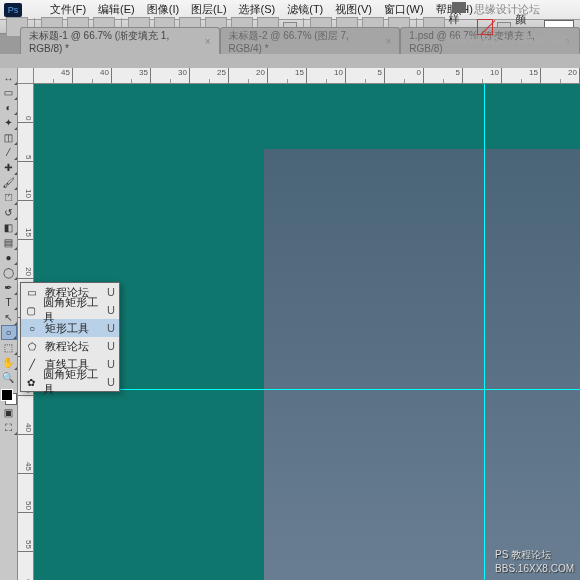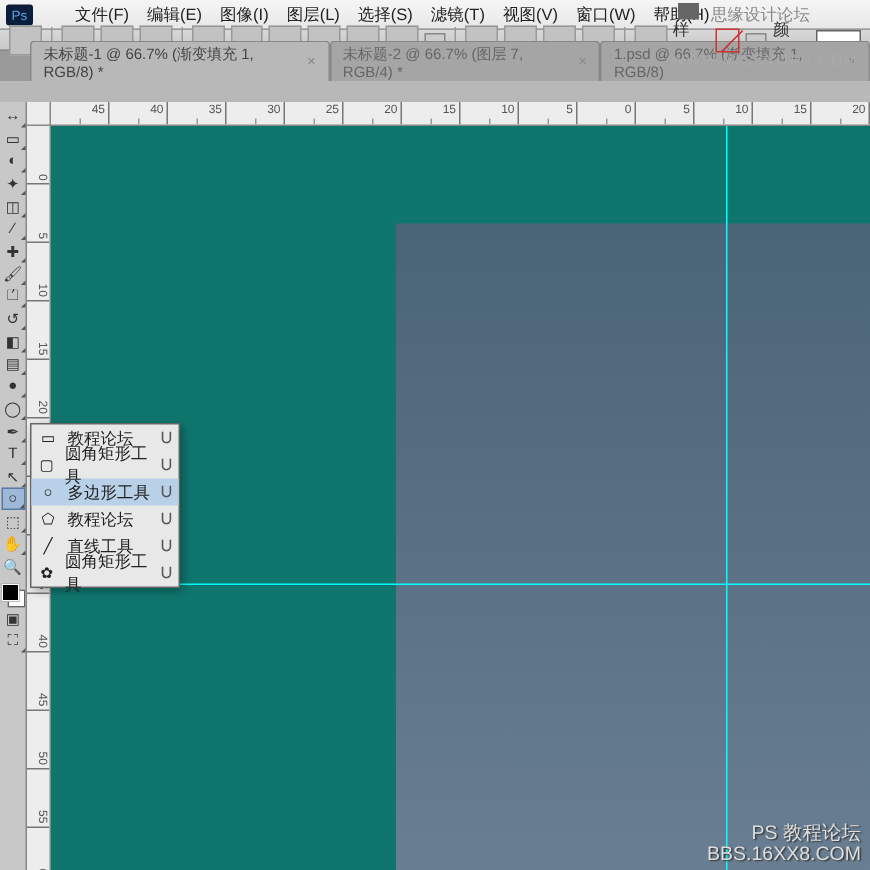--- a/index.html
+++ b/index.html
@@ -39,21 +39,21 @@
 .ruler-origin{position:absolute;left:0;top:0;width:16px;height:16px;background:#ededed;border-right:1px solid #888;border-bottom:1px solid #888}
 .canvas-inner{position:absolute;left:16px;top:16px;right:0;bottom:0;overflow:hidden}
 .artboard{position:absolute;left:230px;top:65px;width:500px;height:500px;background:linear-gradient(180deg,#4a6478 0%,#6e8296 100%)}
 .guide-v{position:absolute;top:0;bottom:0;width:1px;background:#00ffff;left:450px}
 .guide-h{position:absolute;left:0;right:0;height:1px;background:#00ffff;top:305px}
 .flyout{position:absolute;left:20px;top:282px;width:100px;background:#e8e8e8;border:1px solid #666;box-shadow:2px 2px 6px rgba(0,0,0,.3);z-index:20}
 .flyout-row{display:flex;align-items:center;height:18px;padding:0 4px;font-size:11px;color:#222;gap:6px}
 .flyout-row.sel{background:#b8d0e8}
 .fly-icon{width:14px;height:14px;display:flex;align-items:center;justify-content:center;font-size:10px}
 .fly-key{margin-left:auto;color:#555}
-.wm-br{position:absolute;right:6px;bottom:4px;color:#ddd;font-size:13px;z-index:30;text-shadow:1px 1px 1px #333;text-align:right;line-height:14px}
+.wm-br{position:absolute;right:6px;bottom:4px;color:#ddd;font-size:10px;z-index:30;text-shadow:1px 1px 1px #333;line-height:14px}
 </style>
 </head>
 <body>
 
 <div class="menubar">
   <div class="ps-logo">Ps</div>
   <div class="menu-item">文件(F)</div>
   <div class="menu-item">编辑(E)</div>
   <div class="menu-item">图像(I)</div>
   <div class="menu-item">图层(L)</div>
@@ -191,21 +191,21 @@
       <span>教程论坛</span>
       <span class="fly-key">U</span>
     </div>
     <div class="flyout-row">
       <span class="fly-icon">▢</span>
       <span>圆角矩形工具</span>
       <span class="fly-key">U</span>
     </div>
     <div class="flyout-row sel">
       <span class="fly-icon">○</span>
-      <span>多边形工具</span>
+      <span>矩形工具</span>
       <span class="fly-key">U</span>
     </div>
     <div class="flyout-row">
       <span class="fly-icon">⬠</span>
       <span>教程论坛</span>
       <span class="fly-key">U</span>
     </div>
     <div class="flyout-row">
       <span class="fly-icon">╱</span>
       <span>直线工具</span>

